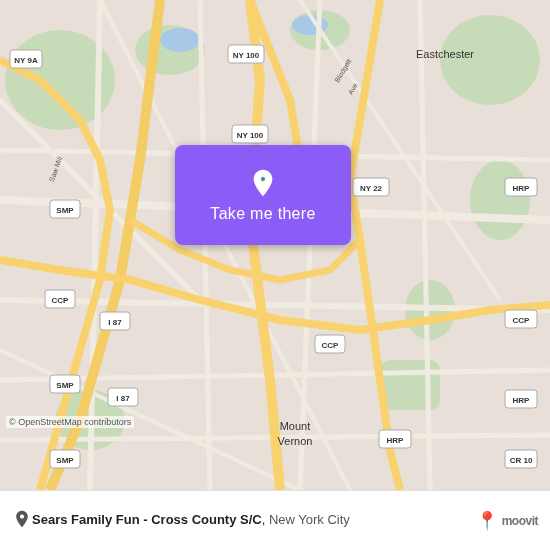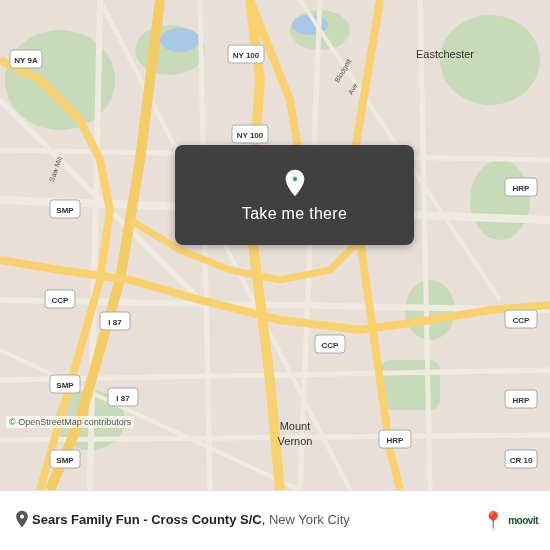--- a/index.html
+++ b/index.html
@@ -25,23 +25,23 @@
       height: 100%;
       position: absolute;
       top: 0; left: 0;
     }
 
     
     #take-me-there-btn {
       position: absolute;
       top: 145px;
       left: 175px;
-      width: 239px;
+      width: 176px;
       height: 100px;
-      background-color: #404040;
+      background-color: #8b5cf6;
       border-radius: 8px;
       display: flex;
       flex-direction: column;
       align-items: center;
       justify-content: center;
       cursor: pointer;
       border: none;
       box-shadow: 0 2px 8px rgba(0,0,0,0.3);
       gap: 6px;
     }
@@ -97,23 +97,23 @@
       gap: 3px;
       flex-shrink: 0;
     }
 
     #moovit-logo .logo-pin {
       color: #e8452c;
       font-size: 18px;
     }
 
     #moovit-logo .logo-text {
-      font-size: 10px;
+      font-size: 12px;
       font-weight: 700;
-      color: #14532d;
+      color: #737373;
       letter-spacing: -0.5px;
     }
 
     .copyright-text {
       position: absolute;
       bottom: 62px;
       left: 6px;
       font-size: 9px;
       color: #555;
       background: rgba(255,255,255,0.7);

